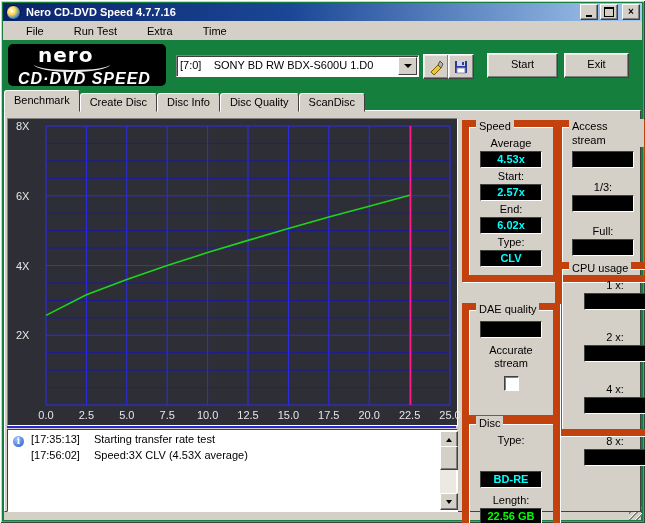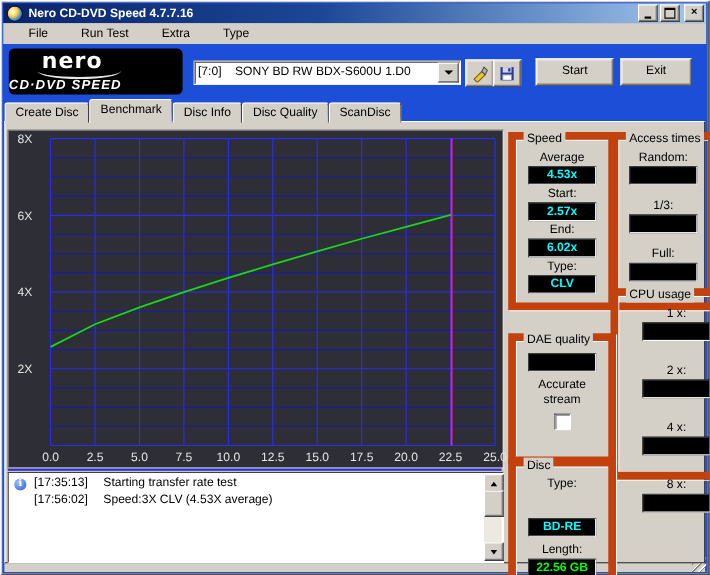--- a/index.html
+++ b/index.html
@@ -1,17 +1,17 @@
 <!DOCTYPE html>
 <html><head>
 <meta charset="utf-8">
 <style>
   html,body{margin:0;padding:0;width:645px;height:523px;overflow:hidden;}
   body{position:relative;background:#d4d0c8;font-family:"Liberation Sans","DejaVu Sans",sans-serif;font-size:11px;color:#000;}
-  .window{position:absolute;inset:0;background:#1d4ed8;
+  .window{position:absolute;inset:0;background:#15803d;
     box-shadow:inset 1px 1px 0 #ffffff, inset -1px -1px 0 #404040, inset 2px 2px 0 #d4d0c8, inset -2px -2px 0 #808080;}
   
   .titlebar{position:absolute;left:3px;top:3px;right:3px;height:18px;display:flex;align-items:center;
     background:linear-gradient(90deg,#0a246a 0%,#1b4796 45%,#a6caf0 100%);padding:0 2px;gap:2px;}
   .app-icon{width:13px;height:13px;border-radius:50%;margin-left:1px;flex:0 0 auto;
     background:radial-gradient(circle at 35% 35%,#ffffff,#ffd34d 35%,#2a7fd4 70%,#0a2f78);border:1px solid #04143c;}
   .title{flex:1;color:#fff;font-weight:bold;font-size:11px;margin-left:3px;white-space:nowrap;overflow:hidden;}
   .tbtn{width:16px;height:14px;background:#d4d0c8;border:1px solid;border-color:#ffffff #404040 #404040 #ffffff;
     box-shadow:inset -1px -1px 0 #808080;display:flex;align-items:center;justify-content:center;flex:0 0 auto;
     font-size:10px;font-weight:bold;line-height:12px;}
@@ -19,21 +19,21 @@
   .min-glyph{width:6px;height:2px;background:#000;margin-top:7px;}
   .max-glyph{width:8px;height:7px;border:1px solid #000;border-top-width:2px;}
   
   .menubar{position:absolute;left:3px;top:21px;right:3px;height:19px;display:flex;align-items:center;background:#d4d0c8;}
   .menu-item{padding:2px 7px;cursor:default;margin-left:16px;}
   
   .logo{position:absolute;left:8px;top:44px;width:158px;height:42px;background:#000;border-radius:5px;color:#fff;overflow:hidden;}
   .logo-nero{font-family:"DejaVu Sans",sans-serif;font-weight:bold;font-size:20px;line-height:19px;padding:2px 2px 0 30px;letter-spacing:1px;}
   .logo-swoosh{position:absolute;left:26px;top:19px;width:76px;height:7px;border-bottom:2px solid #e8e8e8;
     border-radius:0 0 60% 60% / 0 0 100% 100%;}
-  .logo-sub{font-style:italic;font-weight:bold;font-size:12px;letter-spacing:1px;margin-top:5px;white-space:nowrap;}
+  .logo-sub{font-style:italic;font-weight:bold;font-size:16px;letter-spacing:1px;padding-left:10px;margin-top:5px;white-space:nowrap;}
   .combo{position:absolute;left:176px;top:55px;width:241px;height:20px;background:#fff;
     border:1px solid;border-color:#808080 #ffffff #ffffff #808080;box-shadow:inset 1px 1px 0 #404040;}
   .combo-text{position:absolute;left:3px;top:2px;right:20px;white-space:pre;overflow:hidden;line-height:15px;}
   .combo-btn{position:absolute;right:1px;top:1px;bottom:1px;width:17px;background:#d4d0c8;
     border:1px solid;border-color:#ffffff #404040 #404040 #ffffff;display:flex;align-items:center;justify-content:center;}
   .arrow-down{width:0;height:0;border-left:4px solid transparent;border-right:4px solid transparent;border-top:4px solid #000;}
   .toolbtn{position:absolute;top:54px;width:24px;height:23px;background:#d4d0c8;
     border:1px solid;border-color:#ffffff #404040 #404040 #ffffff;box-shadow:inset -1px -1px 0 #808080,inset 1px 1px 0 #efece6;
     display:flex;align-items:center;justify-content:center;}
   .pushbtn{position:absolute;top:53px;height:23px;background:#d4d0c8;text-align:center;line-height:21px;
@@ -107,21 +107,21 @@
       </div>
     <div class="tbtn close">
         <span>×</span>
       </div>
   </div>
 
   <div class="menubar">
     <span class="menu-item">File</span>
     <span class="menu-item">Run Test</span>
     <span class="menu-item">Extra</span>
-    <span class="menu-item">Type</span>
+    <span class="menu-item">Time</span>
   </div>
 
   <div class="logo">
     <div class="logo-nero">nero</div>
     <div class="logo-swoosh"></div>
     <div class="logo-sub">CD·DVD SPEED</div>
   </div>
 
   <div class="combo">
     <span class="combo-text">[7:0]    SONY BD RW BDX-S600U 1.D0</span>
@@ -142,22 +142,22 @@
       <rect x="4" y="2" width="8" height="5" fill="#cfd4e8"></rect>
       <rect x="9" y="3" width="2" height="3" fill="#2a3a9a"></rect>
       <rect x="4" y="9" width="8" height="5" fill="#ffffff" stroke="#8890a8"></rect>
     </svg>
   </div>
 
   <div class="pushbtn" style="left:487px;width:69px;">Start</div>
   <div class="pushbtn" style="left:564px;width:63px;">Exit</div>
 
   <div class="tabbar">
+    <div class="tab active">Benchmark</div>
     <div class="tab">Create Disc</div>
-    <div class="tab active">Benchmark</div>
     <div class="tab">Disc Info</div>
     <div class="tab">Disc Quality</div>
     <div class="tab">ScanDisc</div>
   </div>
 
   <div class="panel"></div>
 
   <div class="chart">
     <svg id="chart-svg" width="449" height="306">
         <line x1="38" y1="286" x2="442" y2="286" stroke="#2c2cf2" stroke-width="1"></line>
@@ -243,21 +243,21 @@
         <div class="plabel">End:</div>
       <div class="pbox" style="color: rgb(0, 255, 255);">6.02x</div>
       </div>
     <div class="pair">
         <div class="plabel">Type:</div>
       <div class="pbox" style="color: rgb(0, 255, 255);">CLV</div>
       </div>
   </div>
 
   <div class="group g-access">
-    <span class="group-title">Access times</span>
+    <span class="group-title">Access stream</span>
     <div class="pair">
         <div class="plabel">Random:</div>
       <div class="pbox"></div>
       </div>
     <div class="pair">
         <div class="plabel">1/3:</div>
       <div class="pbox"></div>
       </div>
     <div class="pair">
         <div class="plabel">Full:</div>

